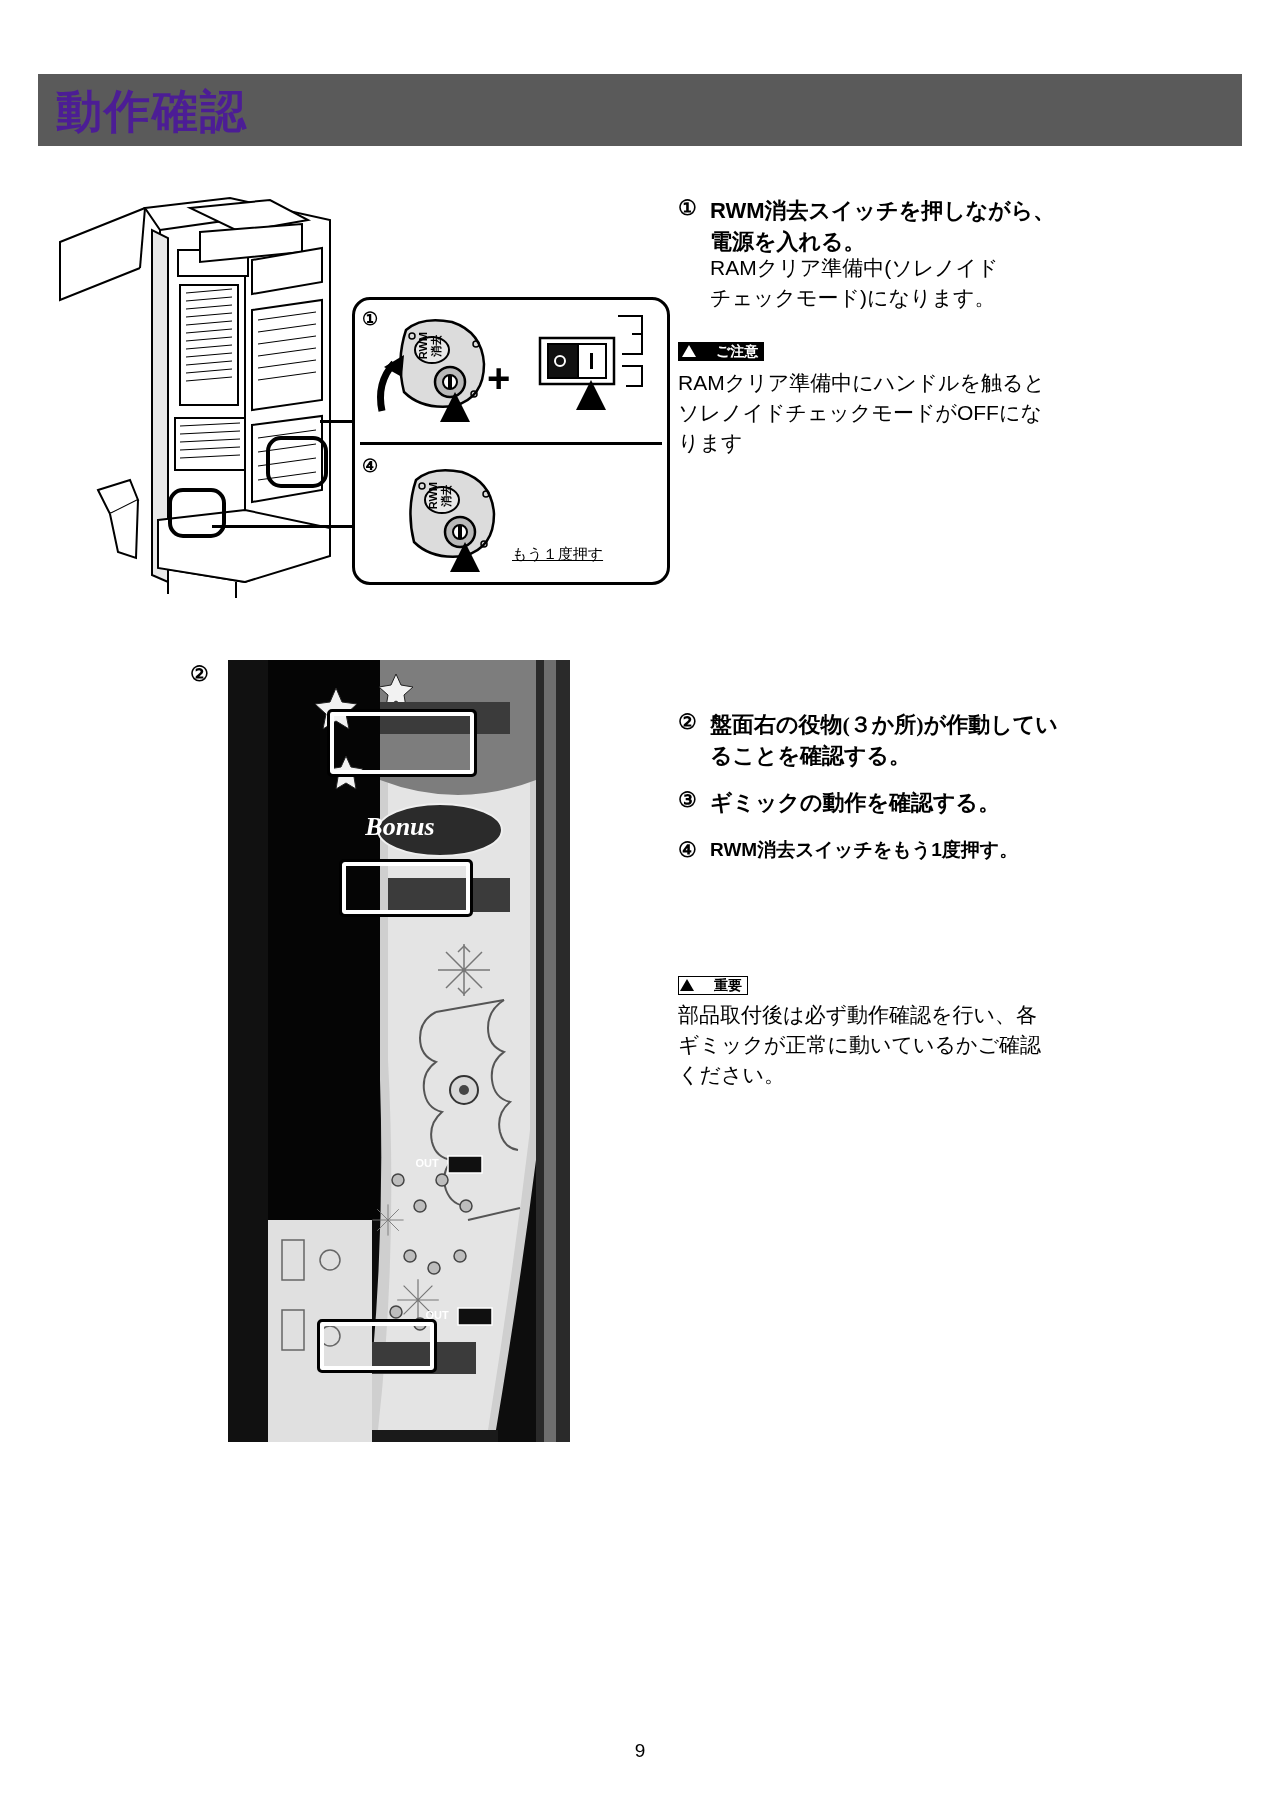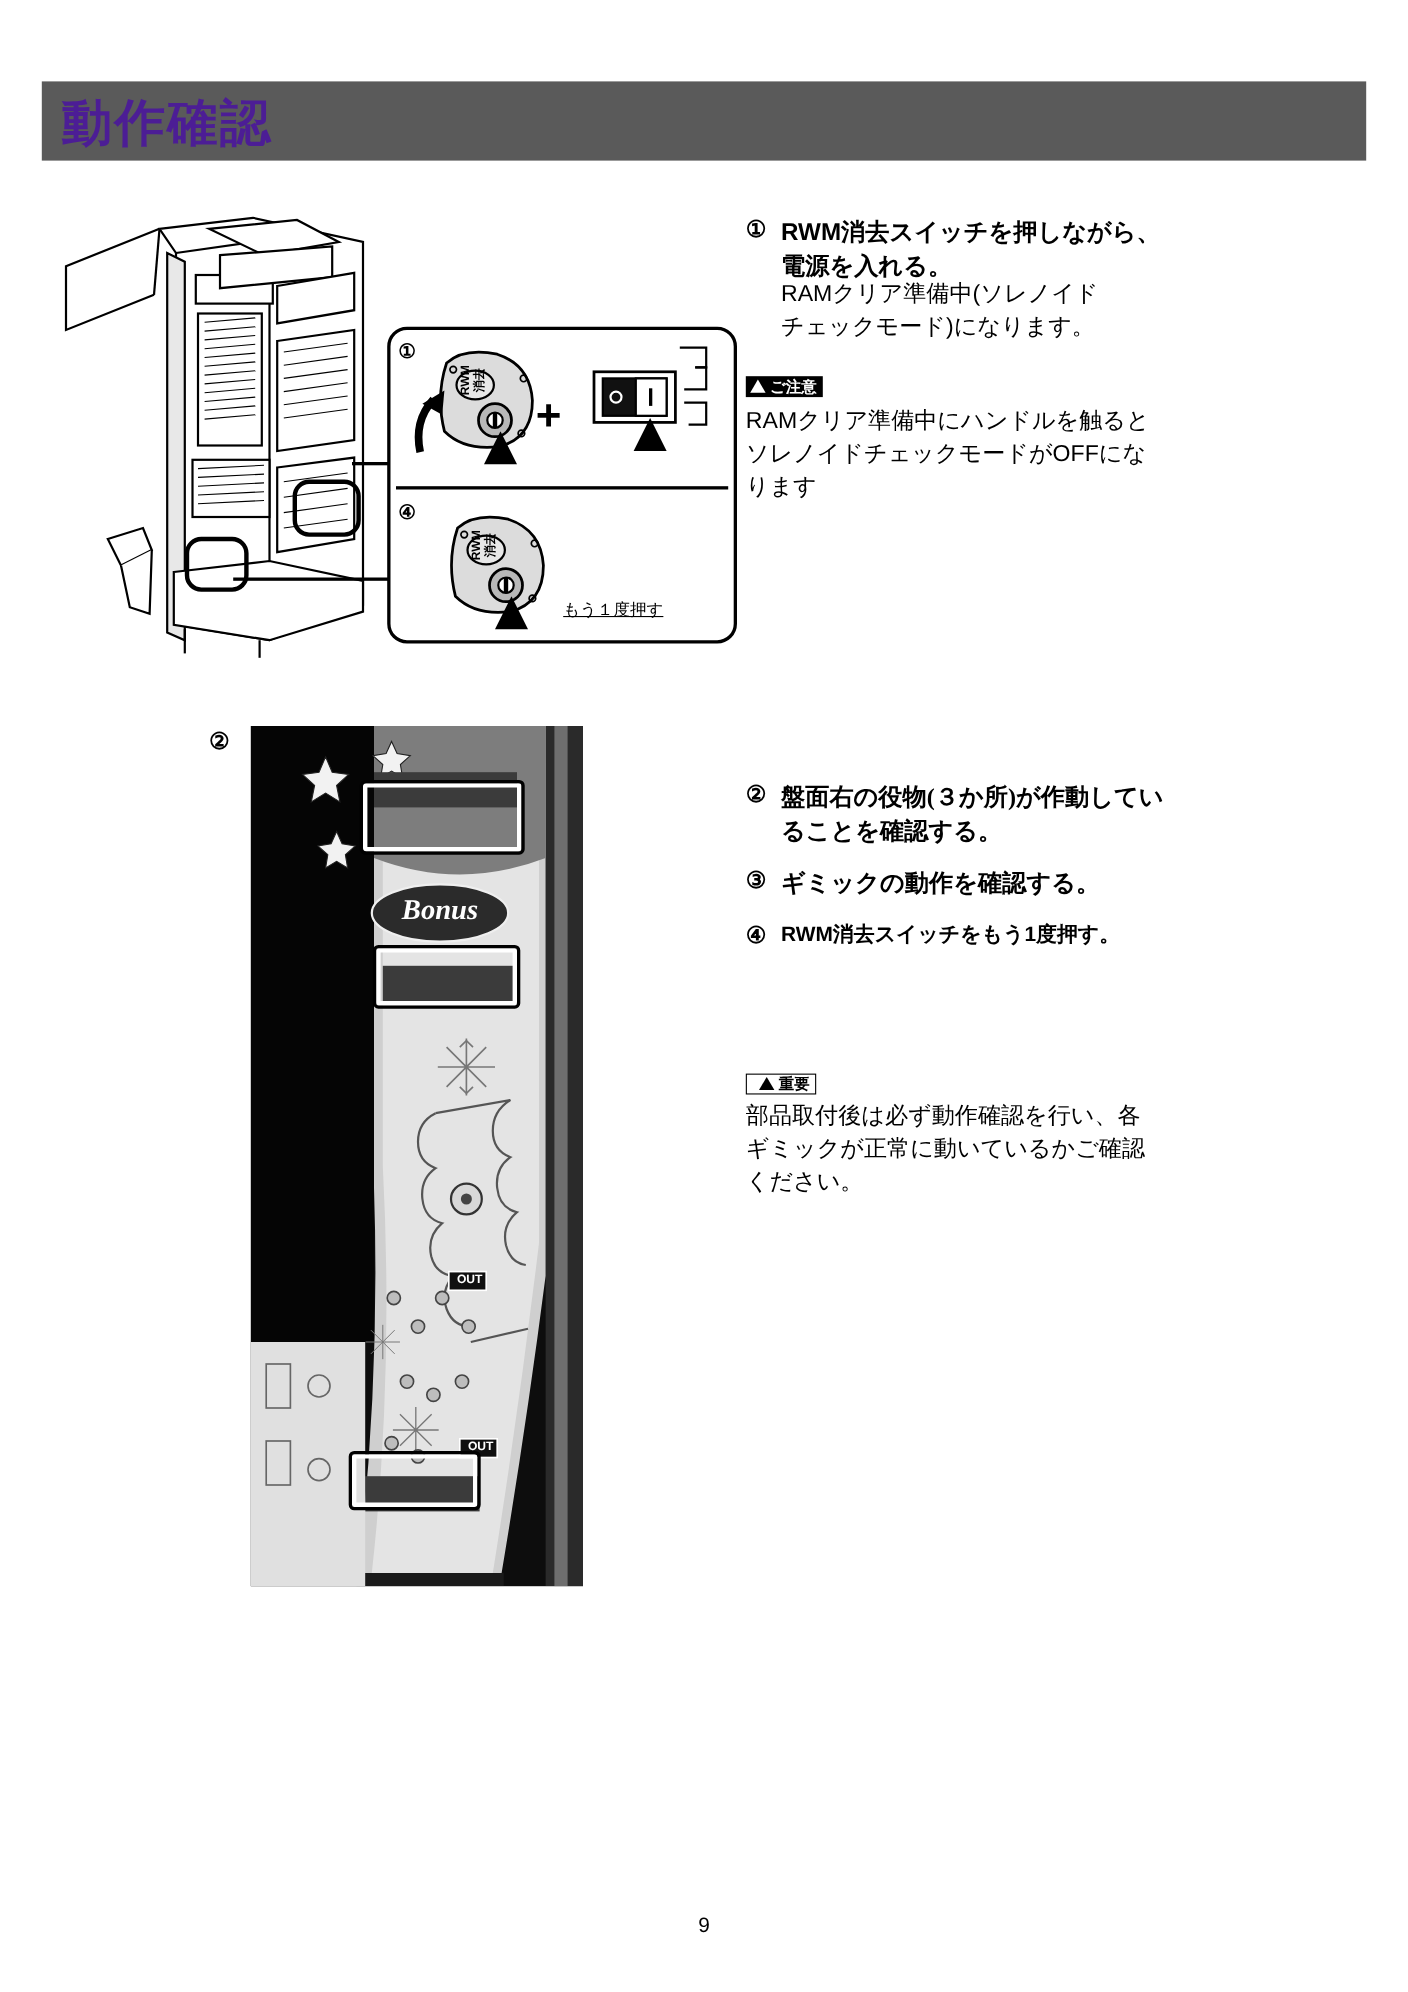--- a/index.html
+++ b/index.html
@@ -50,41 +50,41 @@
     position: absolute;
     font-size: 21px;
     font-weight: bold;
   }
 
   
   .label-chip {
     position: absolute;
     display: inline-flex;
     align-items: center;
-    gap: 4px;
+    gap: 20px;
     background: #000;
     color: #fff;
     font-size: 14px;
     font-weight: bold;
     padding: 2px 6px 3px 4px;
     line-height: 1;
   }
   .label-chip .tri {
     display: inline-block;
     width: 0; height: 0;
     border-left: 7px solid transparent;
     border-right: 7px solid transparent;
     border-bottom: 12px solid #fff;
     position: relative;
   }
   .label-chip.important {
     background: #fff;
     color: #000;
     border: 1px solid #000;
-    padding: 1px 5px 2px 11px;
+    padding: 1px 5px 2px 1px;
   }
   .label-chip.important .tri {
     border-bottom-color: #000;
   }
 
   
   .callout {
     position: absolute;
     border: 3px solid #000;
     border-radius: 18px;
@@ -95,20 +95,21 @@
     position: absolute;
     background: #000;
     height: 3px;
   }
 
   
   .photo {
     position: absolute;
     background: #111;
     overflow: hidden;
+    padding-left: 40px;
   }
 
   .hl-box {
     position: absolute;
     border: 4px solid #ffffff;
     box-sizing: border-box;
     border-radius: 3px;
   }
   .hl-box::after {
     content: "";

